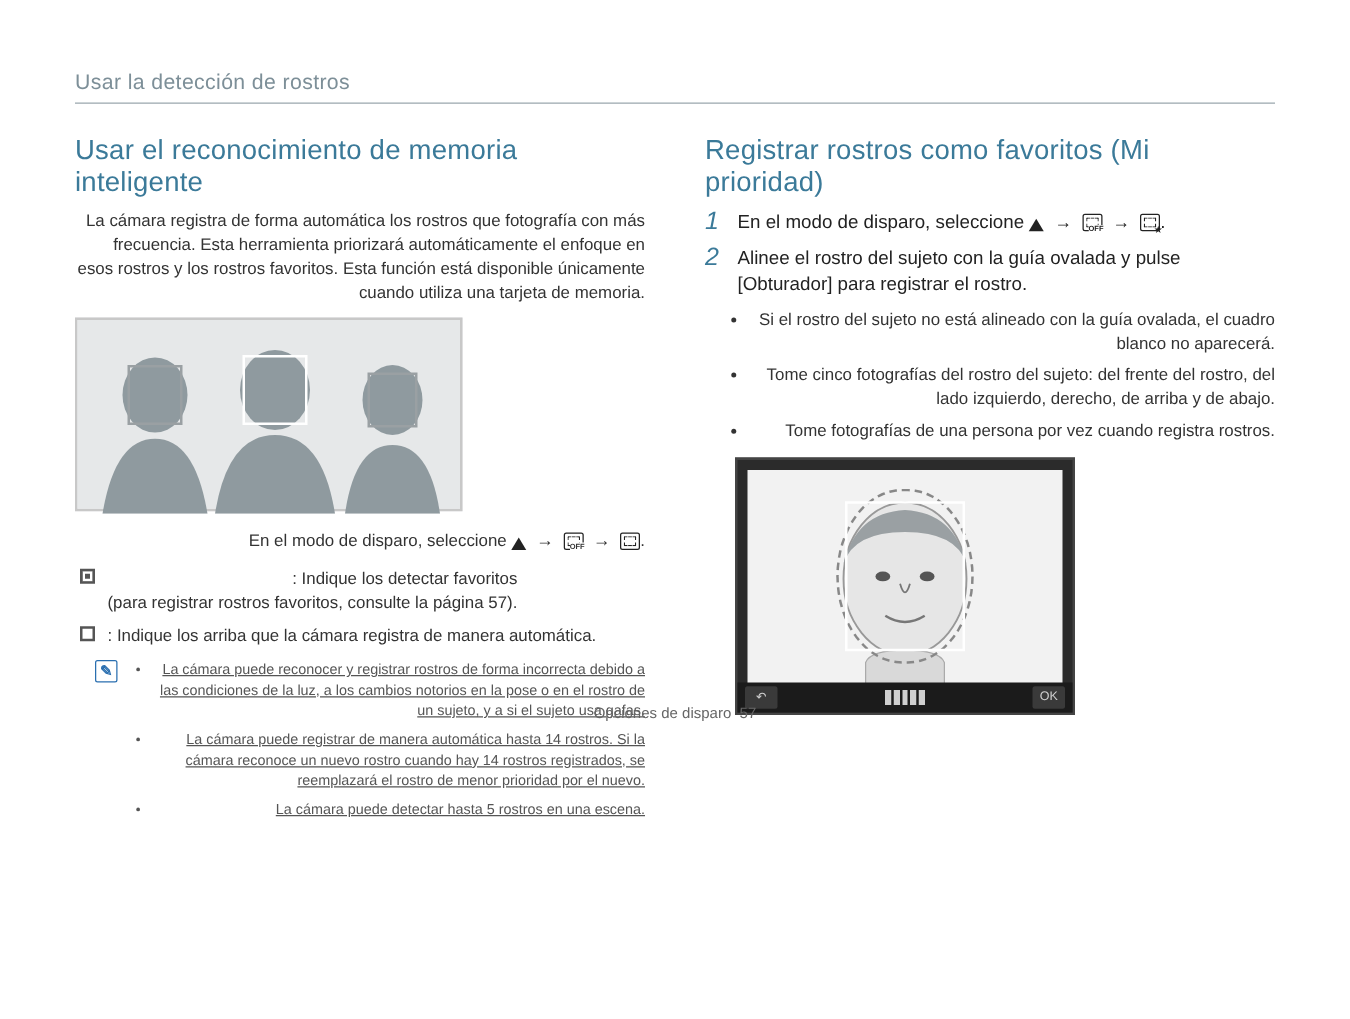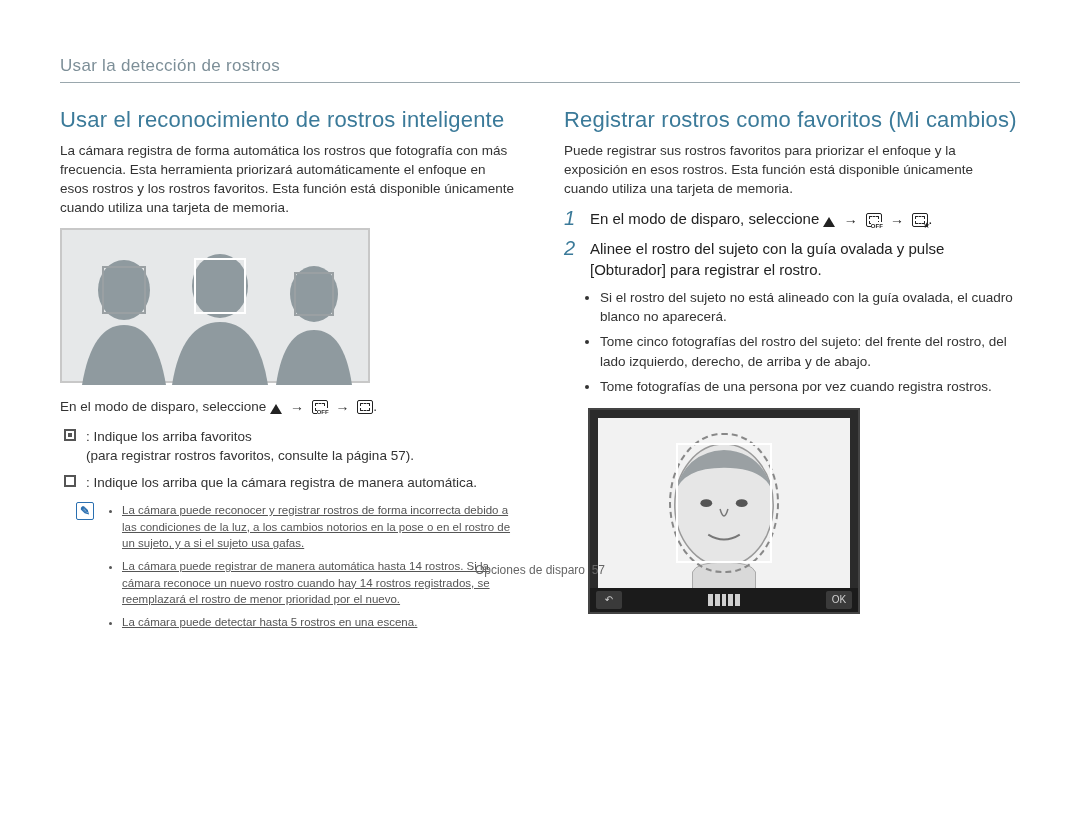--- a/index.html
+++ b/index.html
@@ -3,21 +3,21 @@
 <meta charset="utf-8">
 <style>
   * { box-sizing: border-box; margin: 0; padding: 0; }
   html, body { width: 1080px; height: 815px; background: #fff; font-family: Arial, Helvetica, sans-serif; color: #3a3a3a; }
   .page { width: 1080px; height: 599px; padding: 56px 60px 30px 60px; position: relative; }
   .breadcrumb { font-size: 17px; color: #7d8f98; font-weight: 300; letter-spacing: .3px; margin-bottom: 2px; }
   .bc-rule { border: 0; border-top: 1px solid #9aa7ad; margin: 6px 0 24px 0; }
   .columns { display: flex; gap: 48px; }
   .col { flex: 1 1 0; min-width: 0; }
   h2.section { font-size: 22px; font-weight: 400; color: #3b7a99; margin-bottom: 8px; letter-spacing: .2px; }
-  p.body, li { font-size: 13.5px; line-height: 1.42; color: #333; }
+  p.body, li { font-size: 13.5px; line-height: 1.42; color: #333; text-align: right; }
   p.body { margin-bottom: 10px; }
   .illus { border: 2px solid #c8c8c8; background: #eef0f1; margin: 10px 0 14px 0; position: relative; }
   .illus-left { width: 310px; height: 155px; }
   .illus-right { width: 272px; height: 206px; margin-left: 24px; background:#2b2b2b; border:2px solid #444; }
   
   .people-bg { position:absolute; inset:0; background:#e6e8e9; }
   .silh { fill:#8f9a9f; }
   .face-box { position:absolute; border:2px solid; }
   .fb-white { border-color:#fff; }
   .fb-grey  { border-color:#9aa0a3; }
@@ -61,21 +61,21 @@
 <body>
 
 <div class="page">
 
   <div class="breadcrumb">Usar la detección de rostros</div>
   <hr class="bc-rule">
 
   <div class="columns">
 
     <div class="col">
-      <h2 class="section">Usar el reconocimiento de rostros inteligente</h2>
+      <h2 class="section">Usar el reconocimiento de memoria inteligente</h2>
       <p class="body">La cámara registra de forma automática los rostros que fotografía con más frecuencia. Esta herramienta priorizará automáticamente el enfoque en esos rostros y los rostros favoritos. Esta función está disponible únicamente cuando utiliza una tarjeta de memoria.</p>
 
       <div class="illus illus-left">
         <div class="people-bg"></div>
         <svg viewBox="0 0 310 155" width="310" height="155" style="position:absolute;inset:0">
           <g class="silh">
             <ellipse cx="62" cy="60" rx="26" ry="30"></ellipse>
             <path d="M20 155 Q30 95 62 95 Q94 95 104 155 Z"></path>
             <ellipse cx="158" cy="56" rx="28" ry="32"></ellipse>
             <path d="M110 155 Q120 92 158 92 Q196 92 206 155 Z"></path>
@@ -97,21 +97,21 @@
         <span class="icon-inline mini-icon off"></span>
         <span class="arrow">→</span>
         <span class="icon-inline mini-icon"></span>.
         <br>
       </p>
 
       <ul class="fav-list">
         <li>
           <span class="sq double"></span>
           <div>
-            <span>: Indique los arriba favoritos</span><br>
+            <span>: Indique los detectar favoritos</span><br>
             <span>(para registrar rostros favoritos, consulte la página 57).</span>
           </div>
         </li>
         <li>
           <span class="sq"></span>
           <div>
             <span>: Indique los arriba que la cámara registra de manera automática.</span>
           </div>
         </li>
       </ul>
@@ -120,22 +120,21 @@
         <div class="note-icon">✎</div>
         <ul>
           <li>La cámara puede reconocer y registrar rostros de forma incorrecta debido a las condiciones de la luz, a los cambios notorios en la pose o en el rostro de un sujeto, y a si el sujeto usa gafas.</li>
           <li>La cámara puede registrar de manera automática hasta 14 rostros. Si la cámara reconoce un nuevo rostro cuando hay 14 rostros registrados, se reemplazará el rostro de menor prioridad por el nuevo.</li>
           <li>La cámara puede detectar hasta 5 rostros en una escena.</li>
         </ul>
       </div>
     </div>
 
     <div class="col">
-      <h2 class="section">Registrar rostros como favoritos (Mi cambios)</h2>
-      <p class="body">Puede registrar sus rostros favoritos para priorizar el enfoque y la exposición en esos rostros. Esta función está disponible únicamente cuando utiliza una tarjeta de memoria.</p>
+      <h2 class="section">Registrar rostros como favoritos (Mi prioridad)</h2>
 
       <div class="step">
         <div class="step-num">1</div>
         <div class="step-text">
           <span>En el modo de disparo, seleccione </span>
           <span class="icon-inline">
               <span class="tri-up"></span>
             </span>
           <span class="arrow">→</span>
           <span class="icon-inline mini-icon off"></span>

